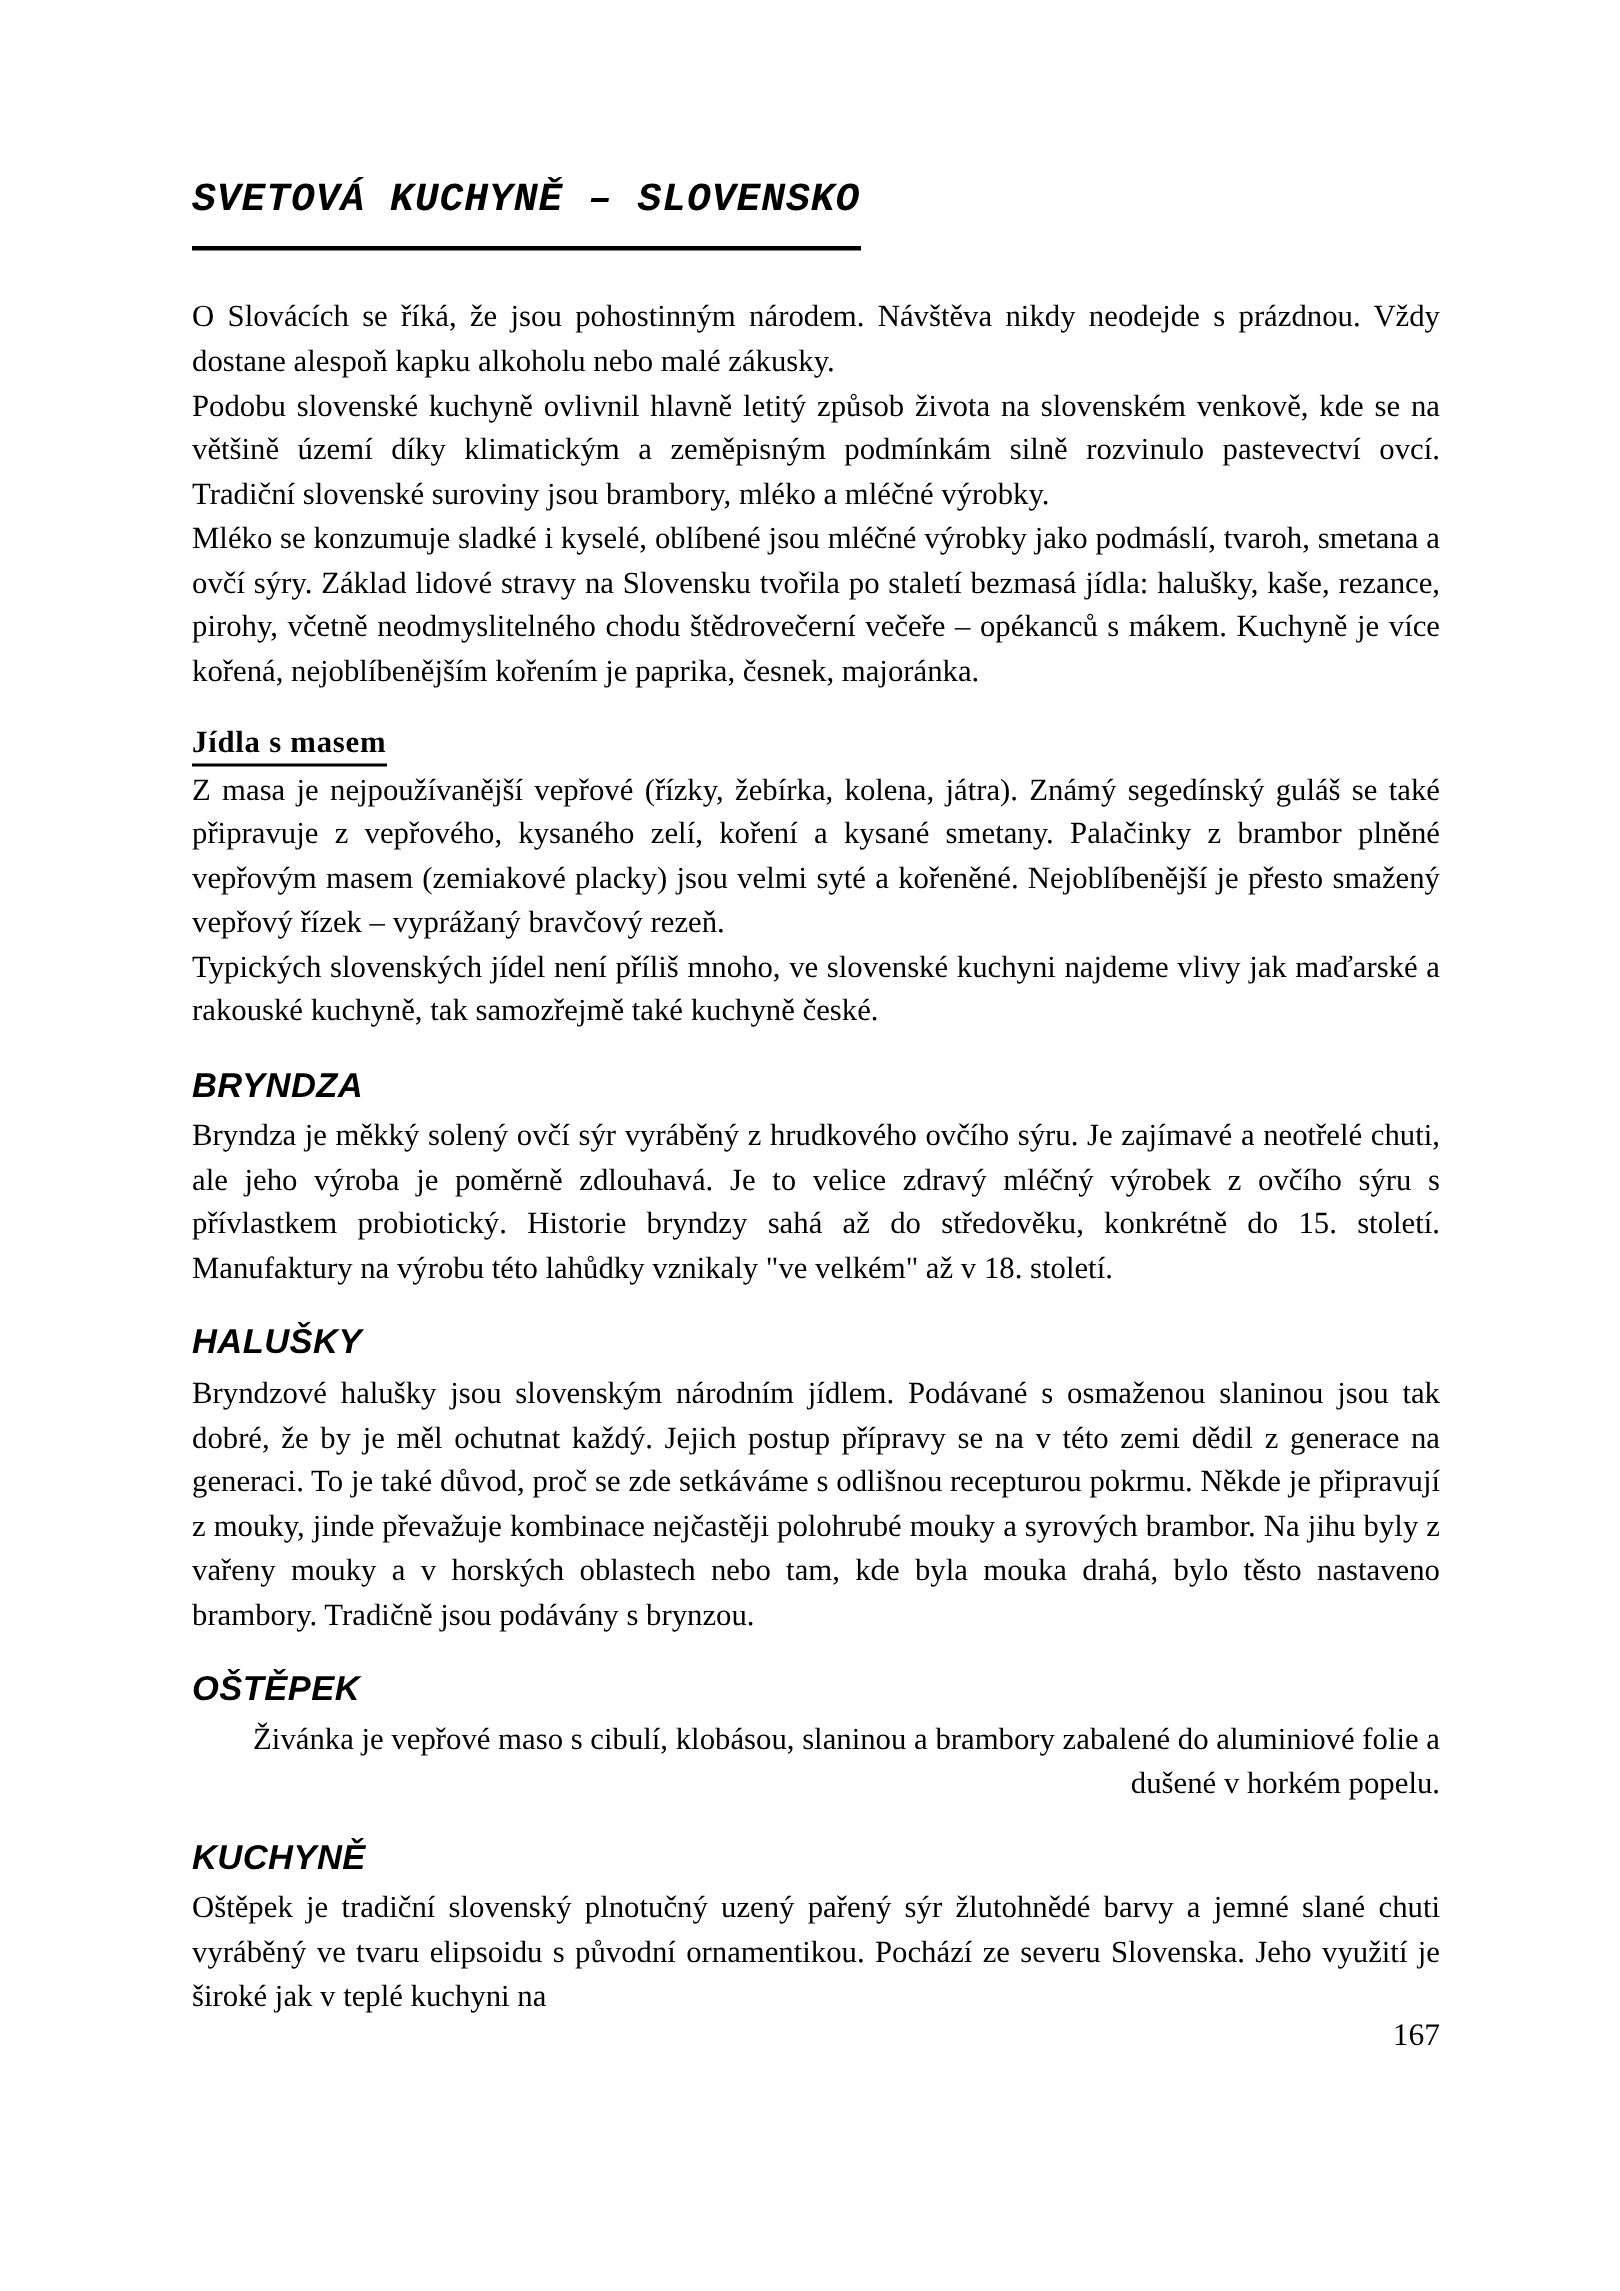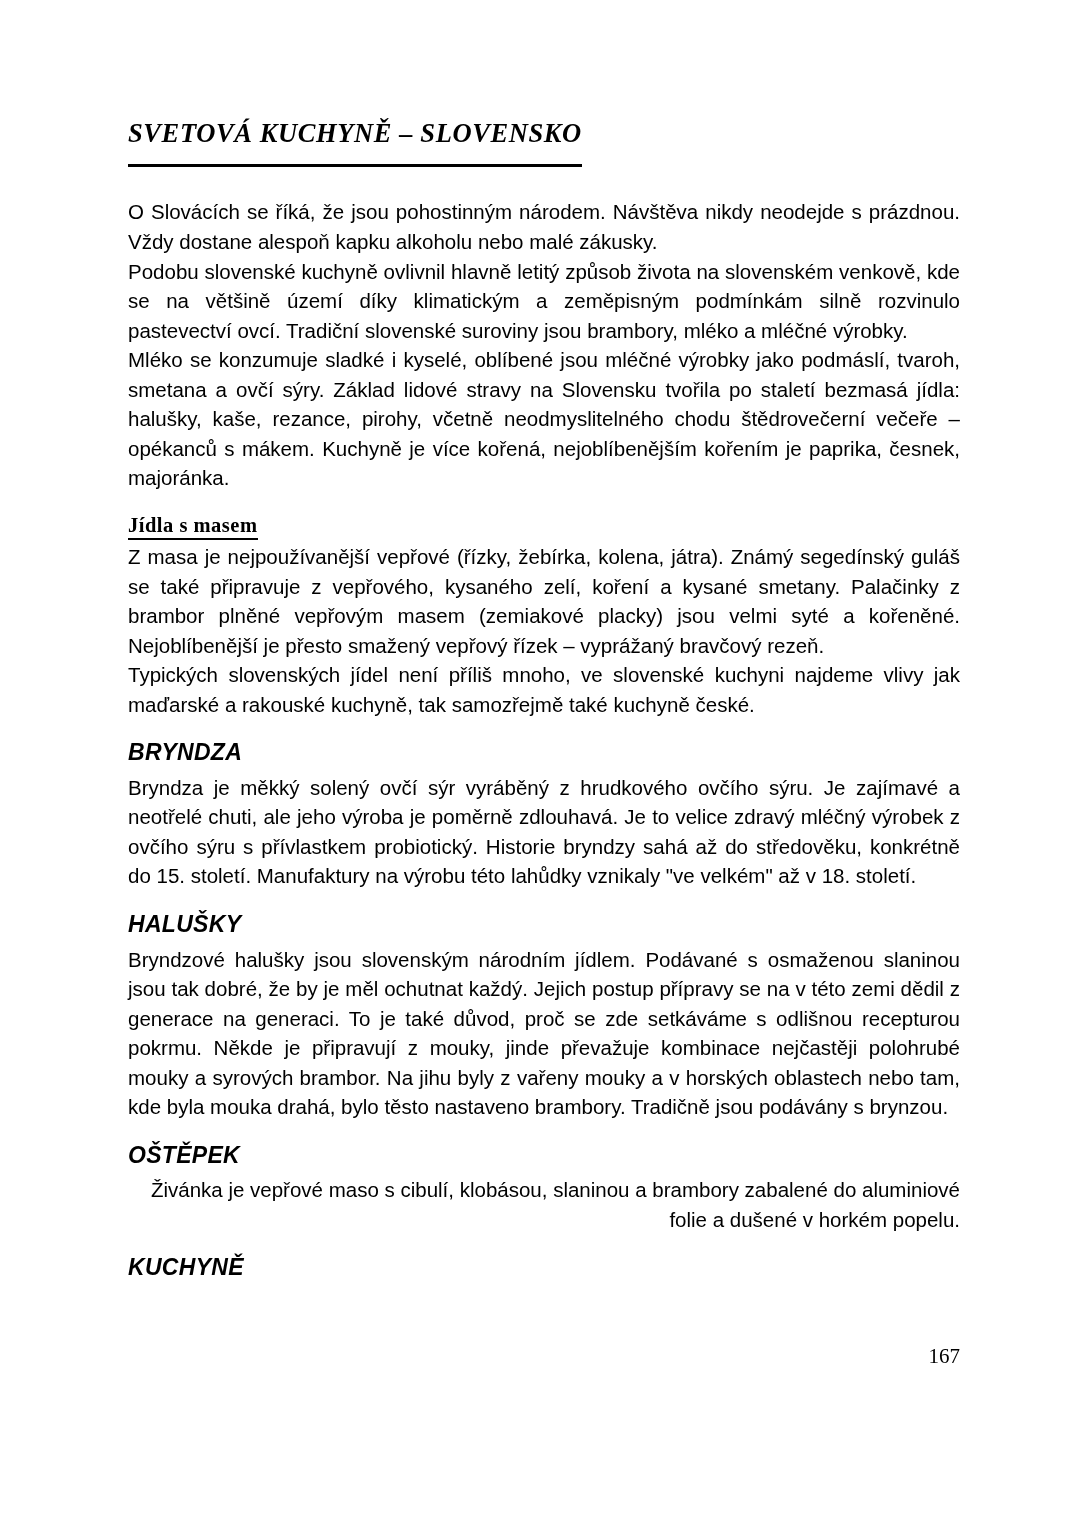--- a/index.html
+++ b/index.html
@@ -27,21 +27,21 @@
 
   .content {
     position: absolute;
     left: 128px;
     top: 118px;
     width: 832px;
   }
 
   
   .doc-title {
-    font-family: Liberation Serif, serif;
+    font-family: Liberation Mono, monospace;
     font-weight: bold;
     font-style: italic;
     font-size: 26.5px;
     letter-spacing: 0.6px;
     line-height: 1.15;
     margin: 0 0 0 0;
     display: inline-block;
     border-bottom: 3px solid #000;
     padding-bottom: 16px;
     white-space: nowrap;
@@ -70,21 +70,21 @@
     font-weight: bold;
     font-style: italic;
     font-size: 23px;
     letter-spacing: 0.3px;
     line-height: 1.2;
     margin: 0 0 6px 0;
   }
 
   
   p.body {
-    font-family: Liberation Sans, sans-serif;
+    font-family: Liberation Serif, serif;
     font-size: 20.5px;
     line-height: 1.44;
     text-align: justify;
     margin: 0;
     -webkit-hyphens: none;
     hyphens: none;
   }
   p.body.last-left { text-align: right; }
 
   .gap-para { margin-top: 18px; }
@@ -129,18 +129,19 @@
     <h2 class="dish-heading gap-dish">BRYNDZA</h2>
     <p class="body">Bryndza je měkký solený ovčí sýr vyráběný z hrudkového ovčího sýru. Je zajímavé a neotřelé chuti, ale jeho výroba je poměrně zdlouhavá. Je to velice zdravý mléčný výrobek z ovčího sýru s přívlastkem probiotický. Historie bryndzy sahá až do středověku, konkrétně do 15. století. Manufaktury na výrobu této lahůdky vznikaly "ve velkém" až v 18. století.</p>
 
     <h2 class="dish-heading gap-dish">HALUŠKY</h2>
     <p class="body">Bryndzové halušky jsou slovenským národním jídlem. Podávané s osmaženou slaninou jsou tak dobré, že by je měl ochutnat každý. Jejich postup přípravy se na v této zemi dědil z generace na generaci. To je také důvod, proč se zde setkáváme s odlišnou recepturou pokrmu. Někde je připravují z mouky, jinde převažuje kombinace nejčastěji polohrubé mouky a syrových brambor. Na jihu byly z vařeny mouky a v horských oblastech nebo tam, kde byla mouka drahá, bylo těsto nastaveno brambory. Tradičně jsou podávány s brynzou.</p>
 
     <h2 class="dish-heading gap-dish">OŠTĚPEK</h2>
     <p class="body last-left">Živánka je vepřové maso s cibulí, klobásou, slaninou a brambory zabalené do aluminiové folie a dušené v horkém popelu.</p>
 
     <h2 class="dish-heading gap-dish">KUCHYNĚ</h2>
+    <p class="body">Oštěpek je tradiční slovenský plnotučný uzený pařený sýr žlutohnědé barvy a jemné slané chuti vyráběný ve tvaru elipsoidu s původní ornamentikou. Pochází ze severu Slovenska. Jeho využití je široké jak v teplé kuchyni na</p>
 
   </div>
 
   <div class="page-number">167</div>
 
 </div>
 
 </body></html>

